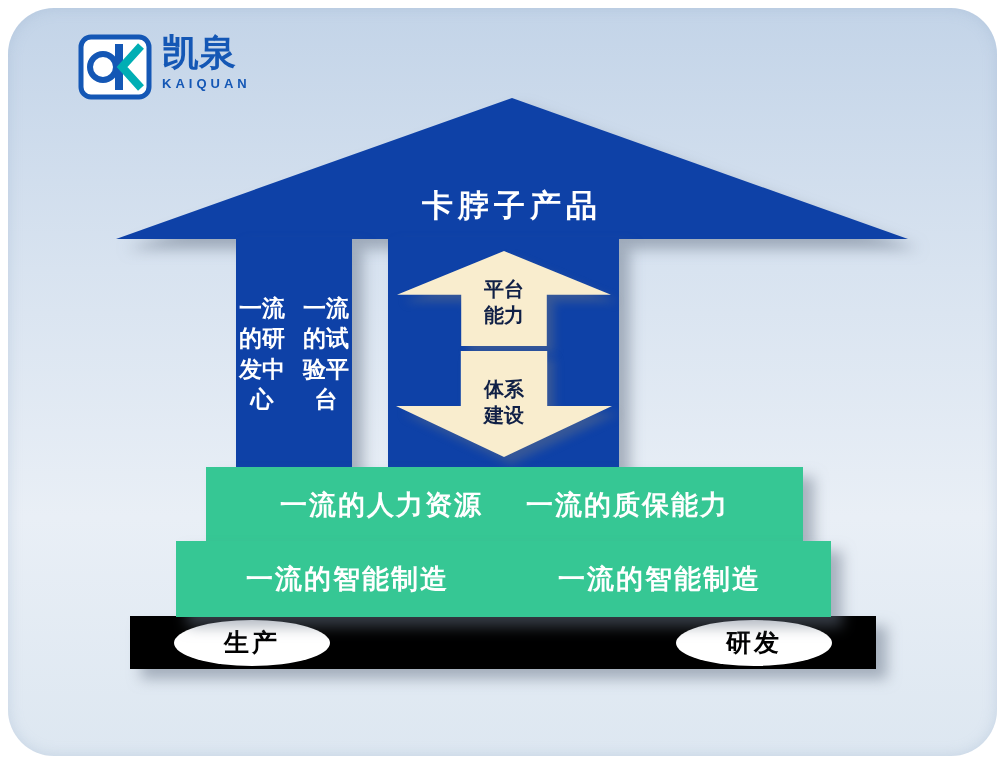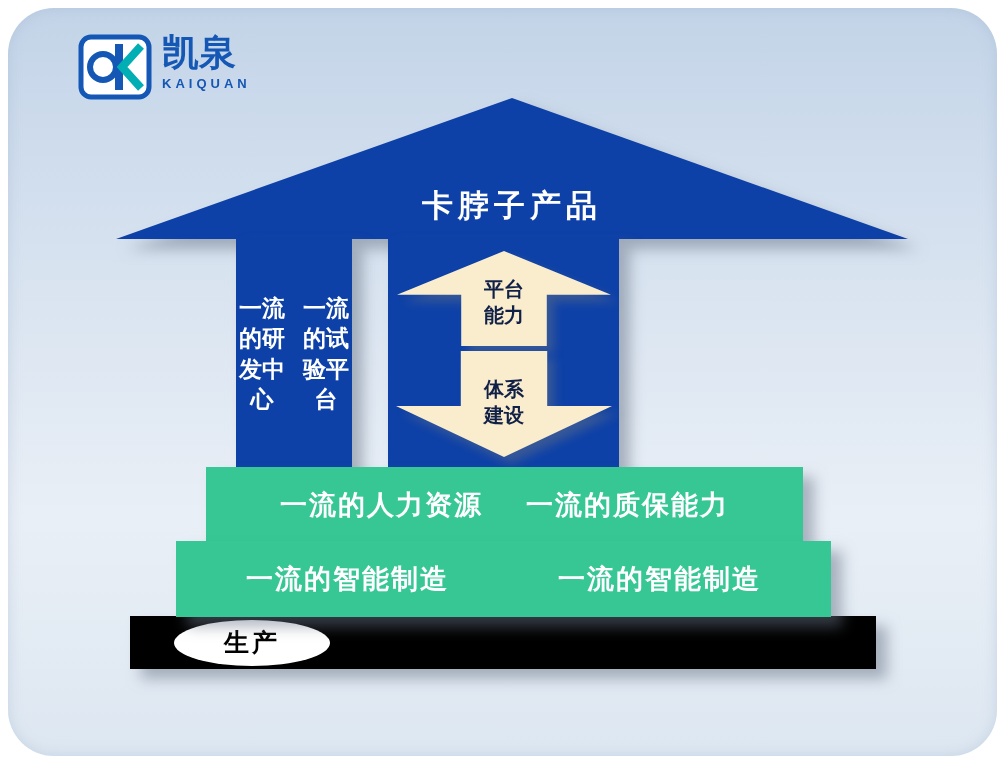--- a/index.html
+++ b/index.html
@@ -99,20 +99,23 @@
   </div>
   <div class="abs atext atext-down z3">
     <span>体系建设</span>
   </div>
 
   <div class="abs shadow base-wrap z3">
     <div class="shape base-bar">
       <div class="ellipse">
         <span>生产</span>
       </div>
+      <div class="ellipse">
+        <span>研发</span>
+      </div>
     </div>
   </div>
 
   <div class="abs shadow bar1-wrap z4">
     <div class="shape bar bar1">
       <span>一流的人力资源</span>
       <span>一流的质保能力</span>
     </div>
   </div>
 

